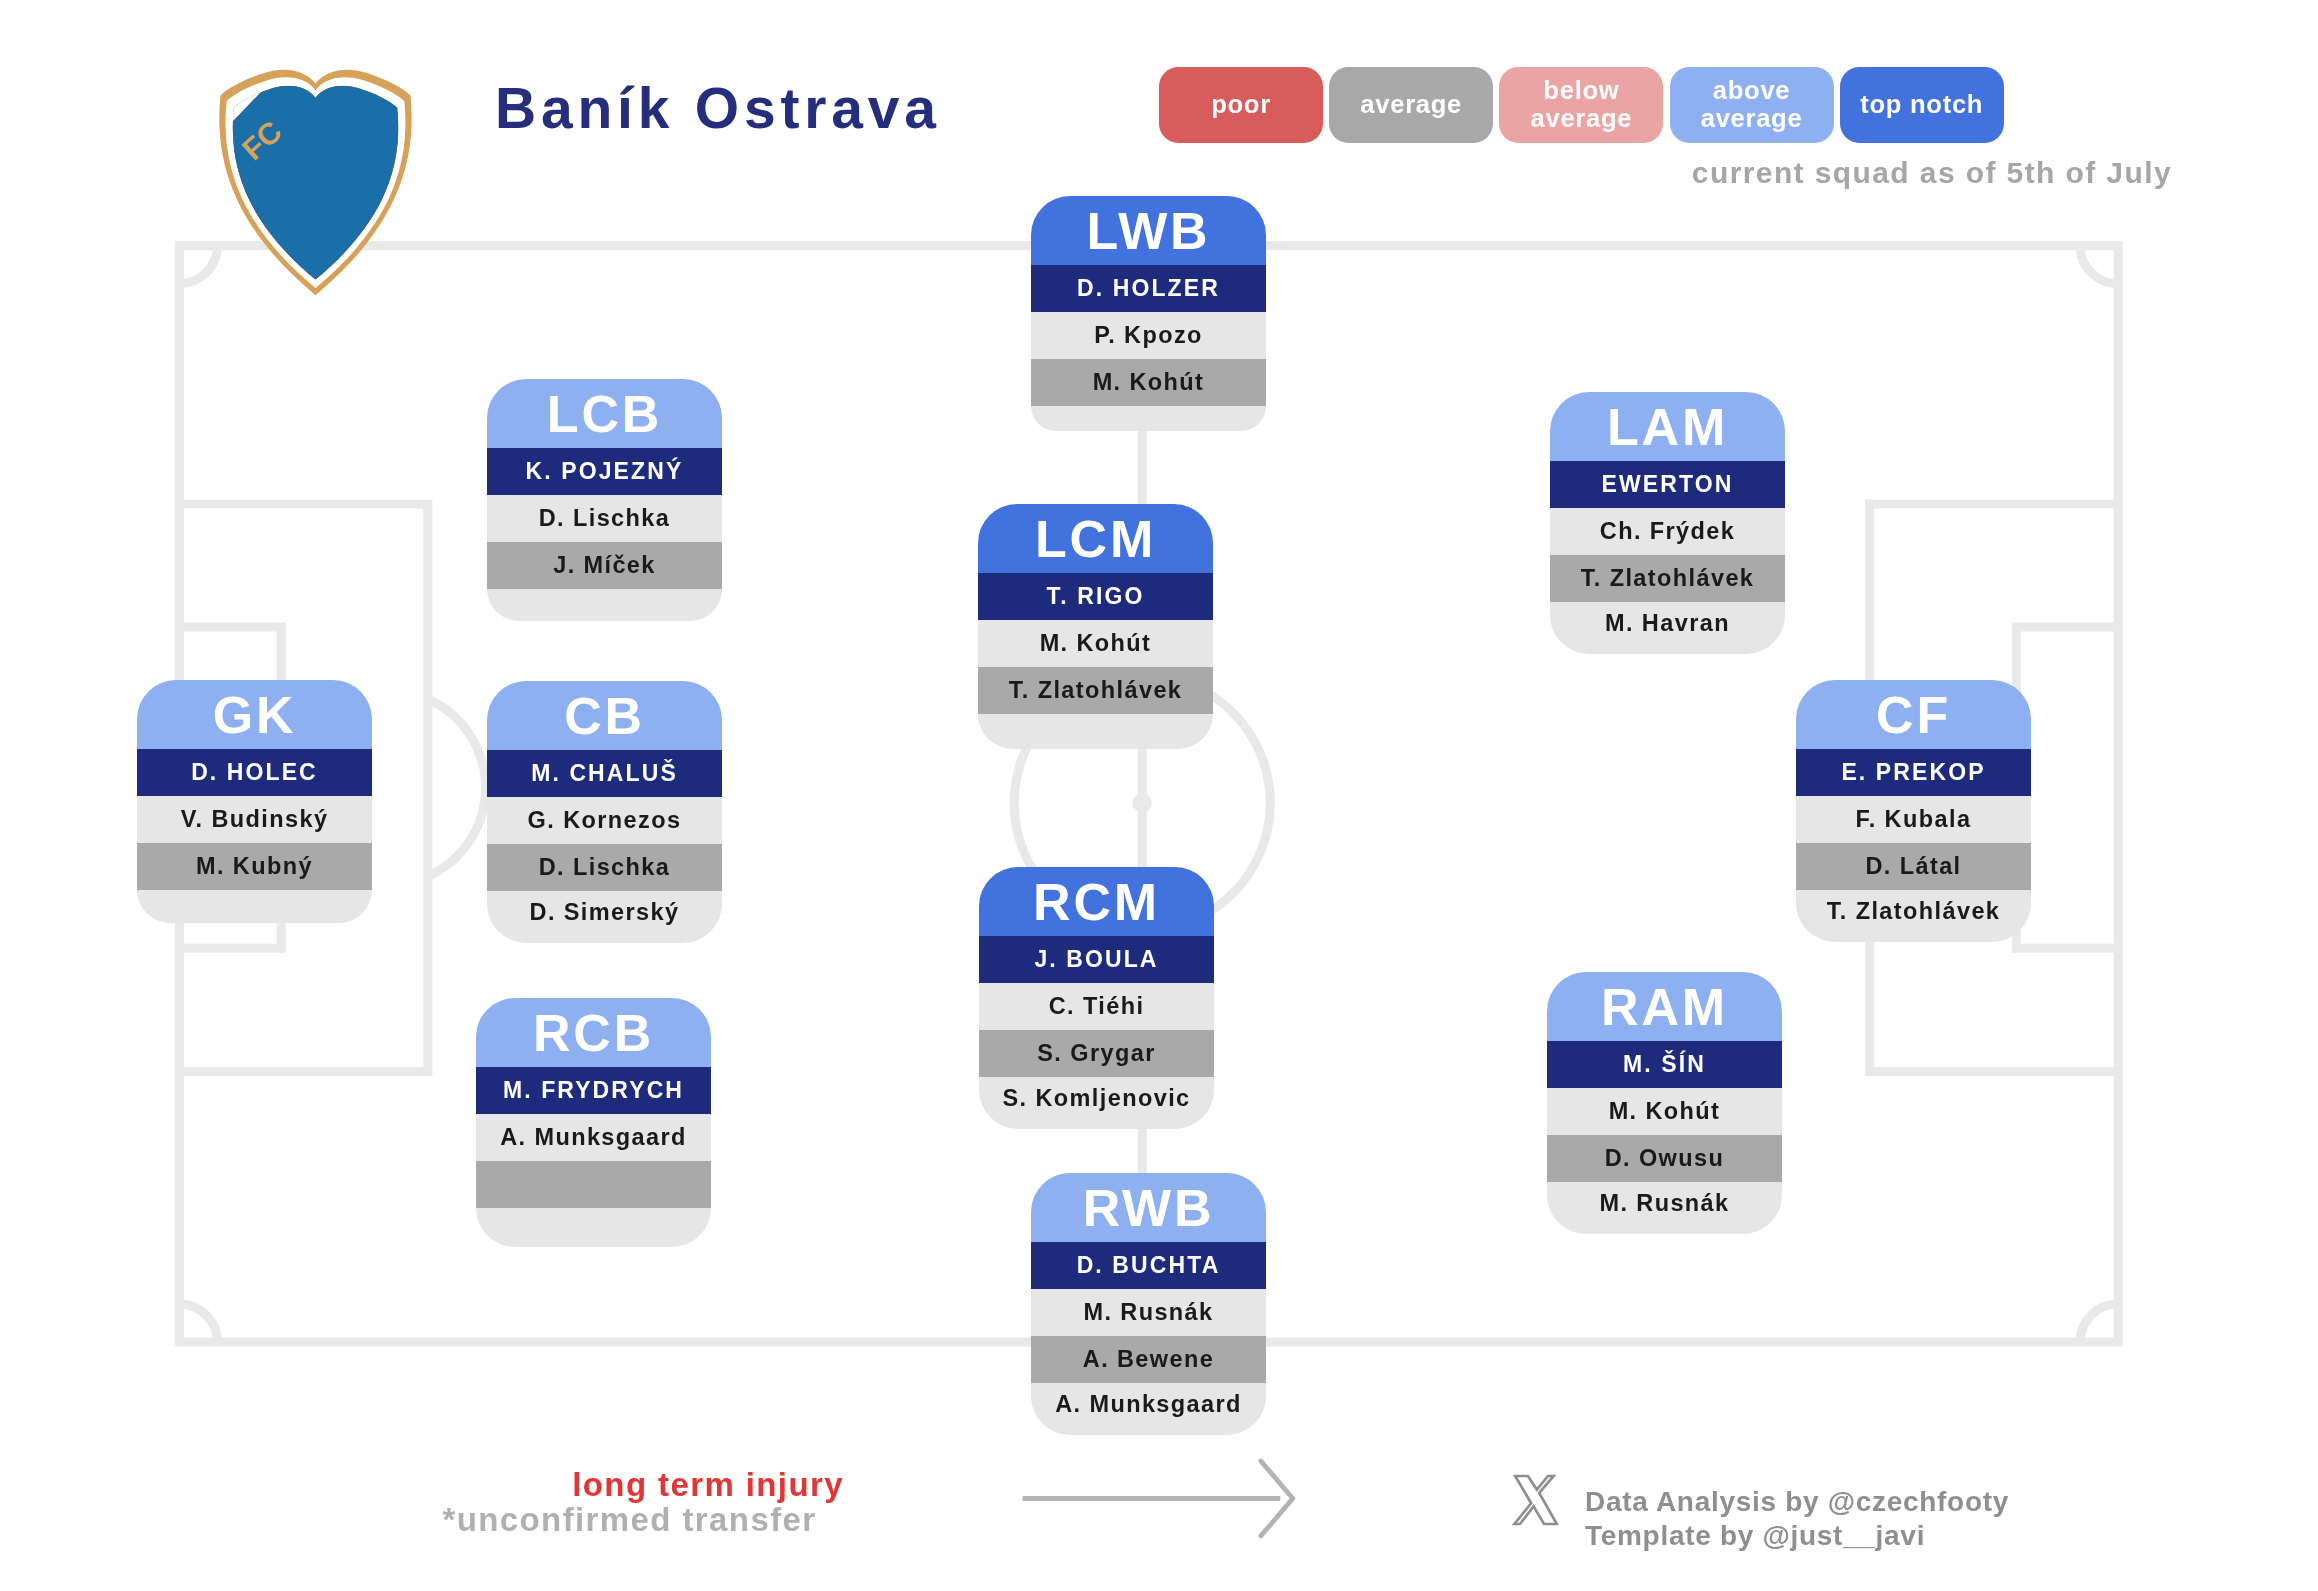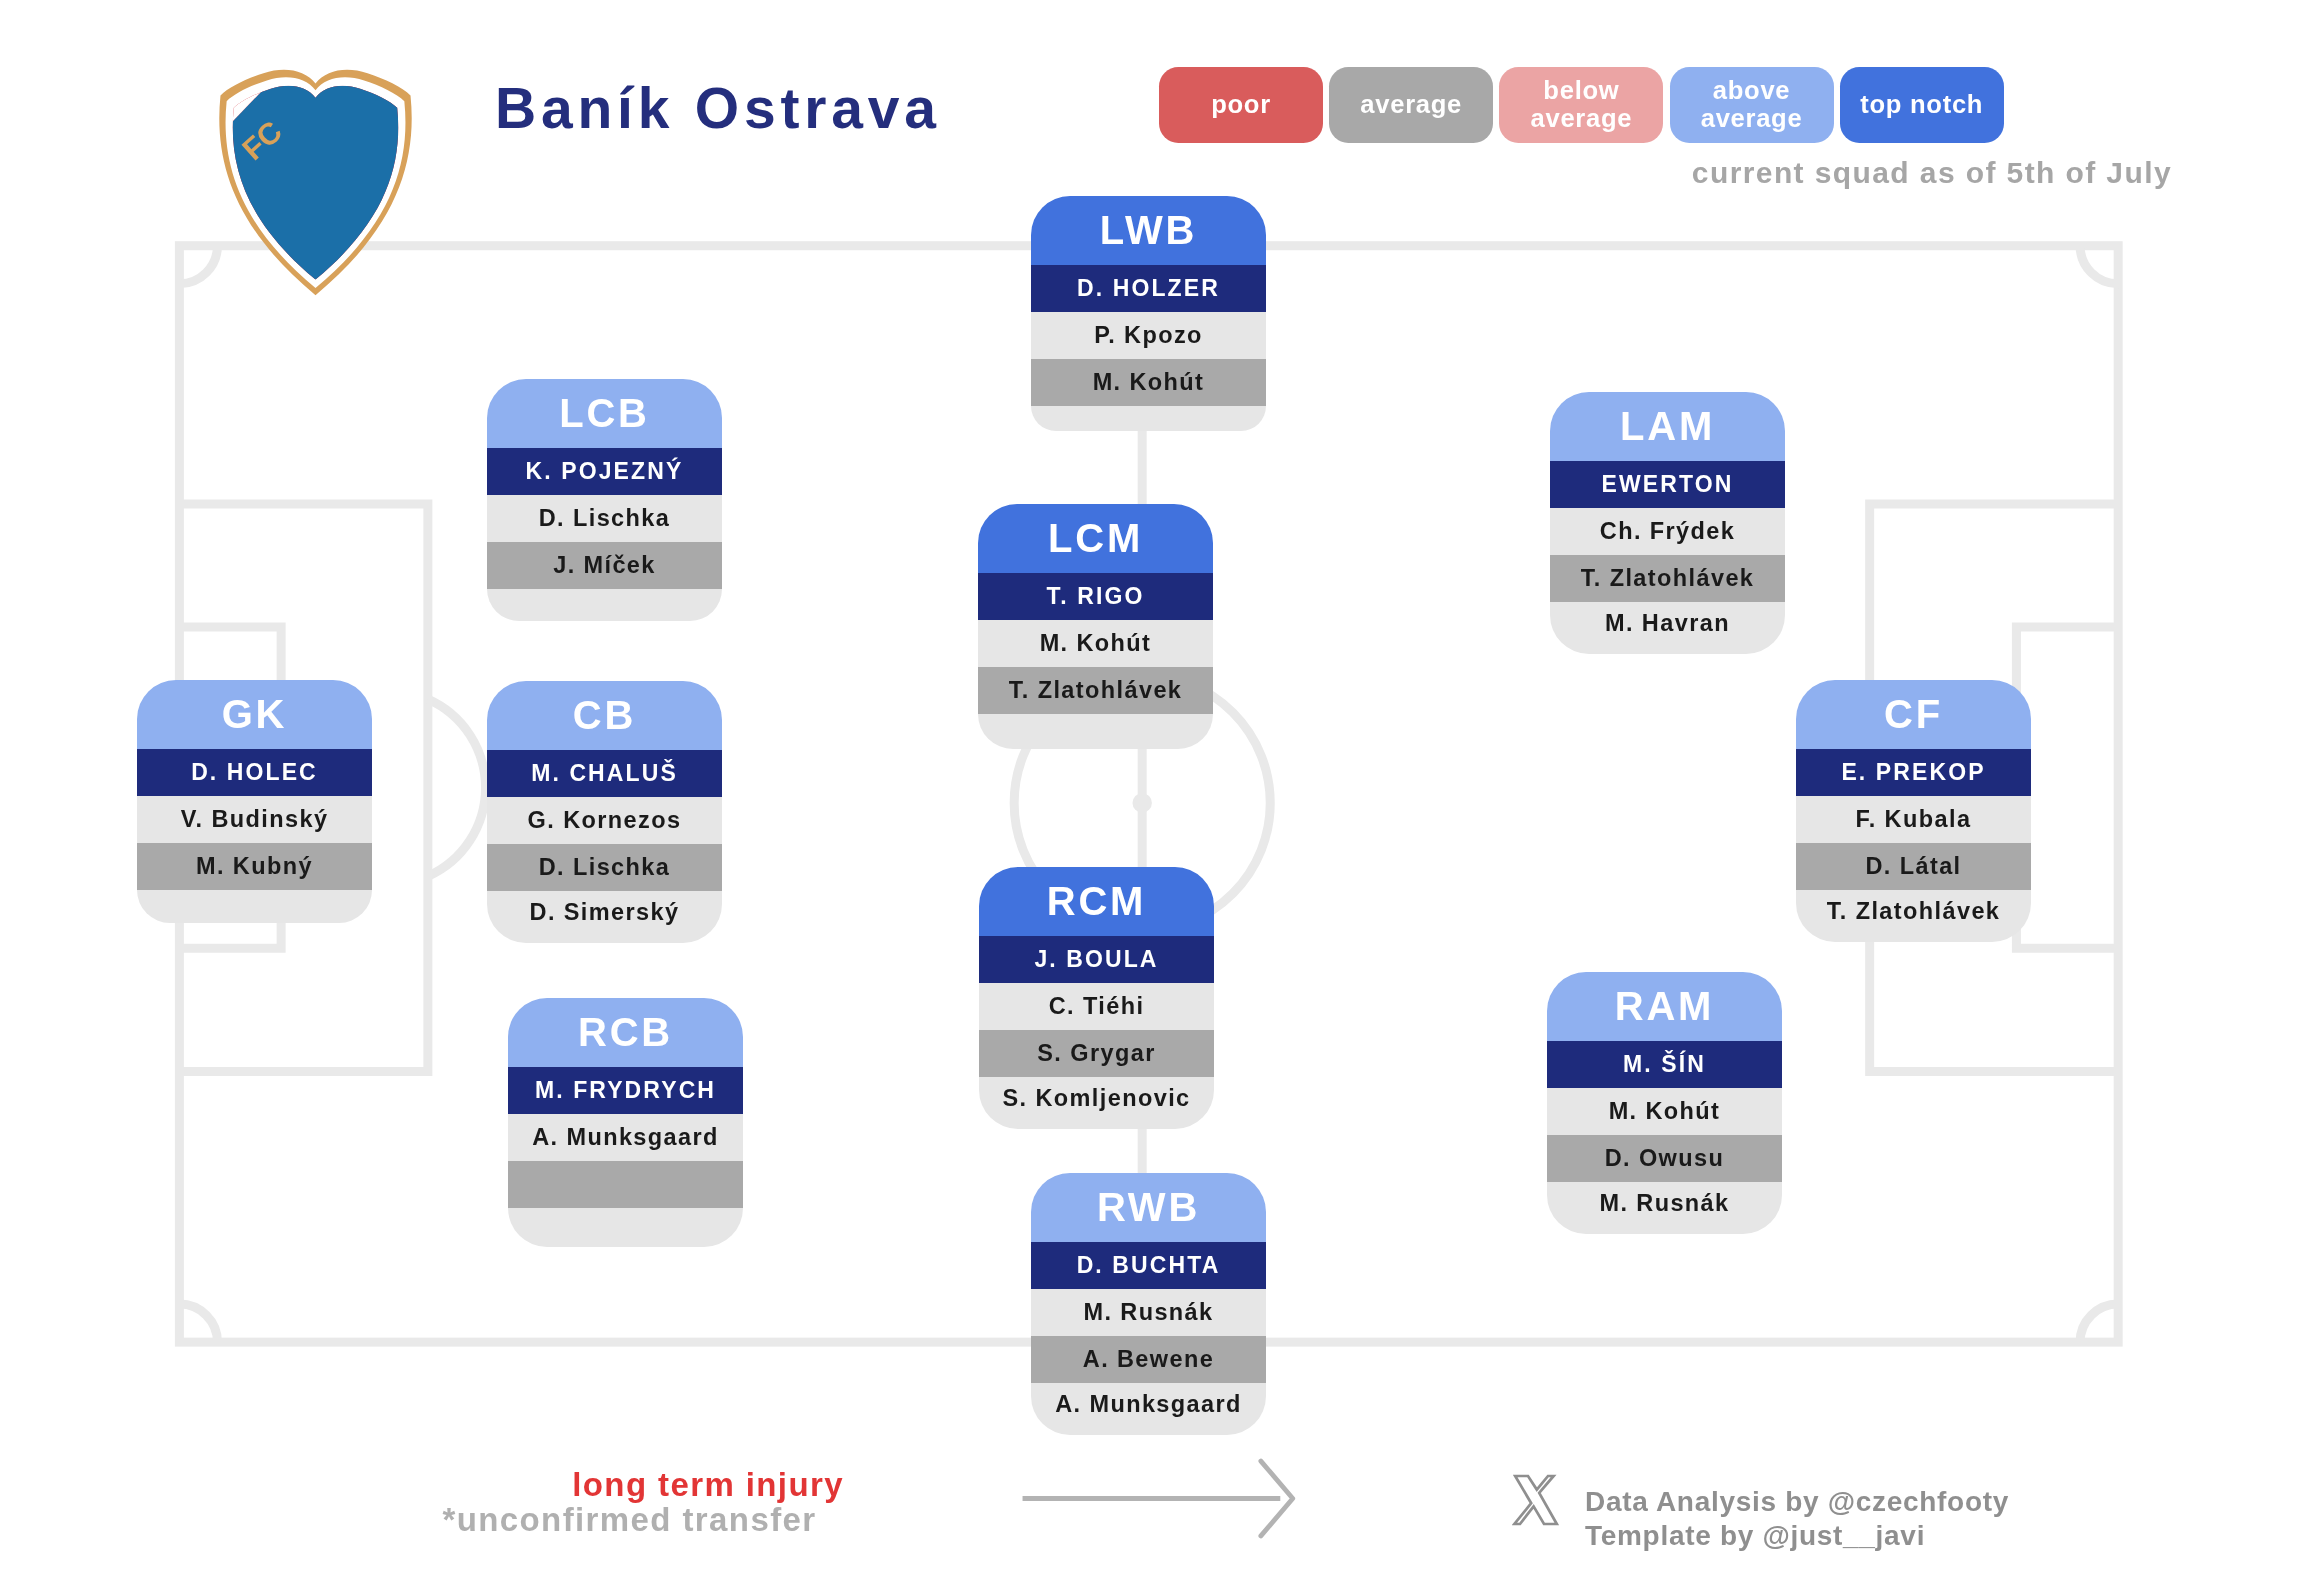--- a/index.html
+++ b/index.html
@@ -30,21 +30,21 @@
   .squad-note{
     position:absolute;right:147px;top:156px;z-index:3;text-align:right;
     font-size:30px;font-weight:bold;color:#a6a6a6;letter-spacing:1.4px;
   }
 
   
   .card{position:absolute;width:235px;z-index:2;}
   .card-header{
     height:69px;border-radius:39px 39px 0 0;
     display:flex;align-items:center;justify-content:center;
-    color:#ffffff;font-size:40px;font-weight:bold;letter-spacing:2.8px;
+    color:#ffffff;font-size:52px;font-weight:bold;letter-spacing:2.8px;
   }
   .tier-top-notch{background:#4172dd;}
   .tier-above-average{background:#8fb0f0;}
   .row{
     height:47px;display:flex;align-items:center;justify-content:center;
     font-size:23.5px;font-weight:bold;color:#1a1a1a;letter-spacing:1.4px;
     background:#a9a9a9;
   }
   .card > .row:nth-child(odd){background:#e6e6e6;}
   .card > .row.navy{background:#1e2b7c;color:#ffffff;font-size:23px;letter-spacing:2.1px;}
@@ -143,21 +143,21 @@
   </div>
 
   <div class="card" style="left:487px;top:681px;">
     <div class="card-header tier-above-average">CB</div>
     <div class="row navy">M. CHALUŠ</div>
     <div class="row">G. Kornezos</div>
     <div class="row">D. Lischka</div>
     <div class="row last">D. Simerský</div>
   </div>
 
-  <div class="card" style="left:508px;top:998px;">
+  <div class="card" style="left:476px;top:998px;">
     <div class="card-header tier-above-average">RCB</div>
     <div class="row navy">M. FRYDRYCH</div>
     <div class="row">A. Munksgaard</div>
     <div class="row"></div>
     <div class="row h56"></div>
   </div>
 
   <div class="card" style="left:1031px;top:196px;">
     <div class="card-header tier-top-notch">LWB</div>
     <div class="row navy">D. HOLZER</div>

